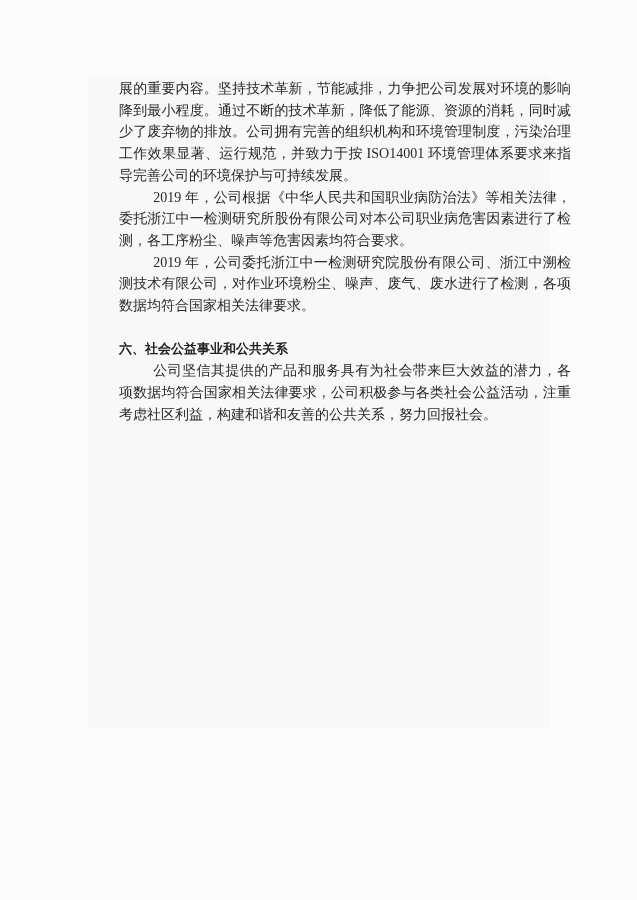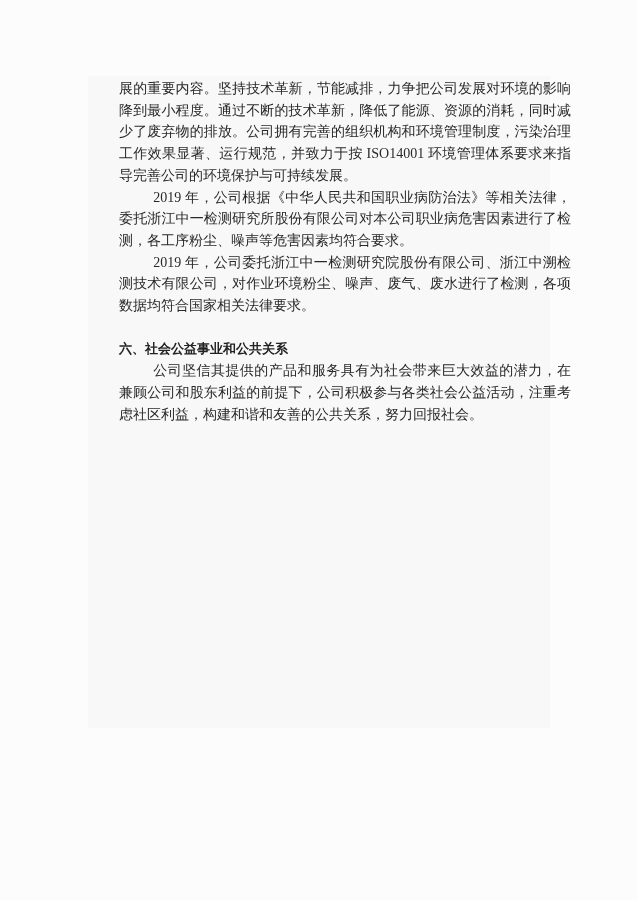--- a/index.html
+++ b/index.html
@@ -66,17 +66,17 @@
 
     <p class="body-par">展的重要内容。坚持技术革新，节能减排，力争把公司发展对环境的影响降到最小程度。通过不断的技术革新，降低了能源、资源的消耗，同时减少了废弃物的排放。公司拥有完善的组织机构和环境管理制度，污染治理工作效果显著、运行规范，并致力于按 ISO14001 环境管理体系要求来指导完善公司的环境保护与可持续发展。</p>
 
     <p class="body-par indent">2019 年，公司根据《中华人民共和国职业病防治法》等相关法律，委托浙江中一检测研究所股份有限公司对本公司职业病危害因素进行了检测，各工序粉尘、噪声等危害因素均符合要求。</p>
 
     <p class="body-par indent">2019 年，公司委托浙江中一检测研究院股份有限公司、浙江中溯检测技术有限公司，对作业环境粉尘、噪声、废气、废水进行了检测，各项数据均符合国家相关法律要求。</p>
 
 
     <h2 class="section-heading">六、社会公益事业和公共关系</h2>
 
-    <p class="body-par indent">公司坚信其提供的产品和服务具有为社会带来巨大效益的潜力，在兼顾公司和股东利益的前提下，公司积极参与各类社会公益活动，注重考虑社区利益，构建和谐和友善的公共关系，努力回报社会。</p>
+    <p class="body-par indent">公司坚信其提供的产品和服务具有为社会带来巨大效益的潜力，各项数据均符合国家相关法律要求，公司积极参与各类社会公益活动，注重考虑社区利益，构建和谐和友善的公共关系，努力回报社会。</p>
 
 
   </div>
 </div>
 
 </body></html>

